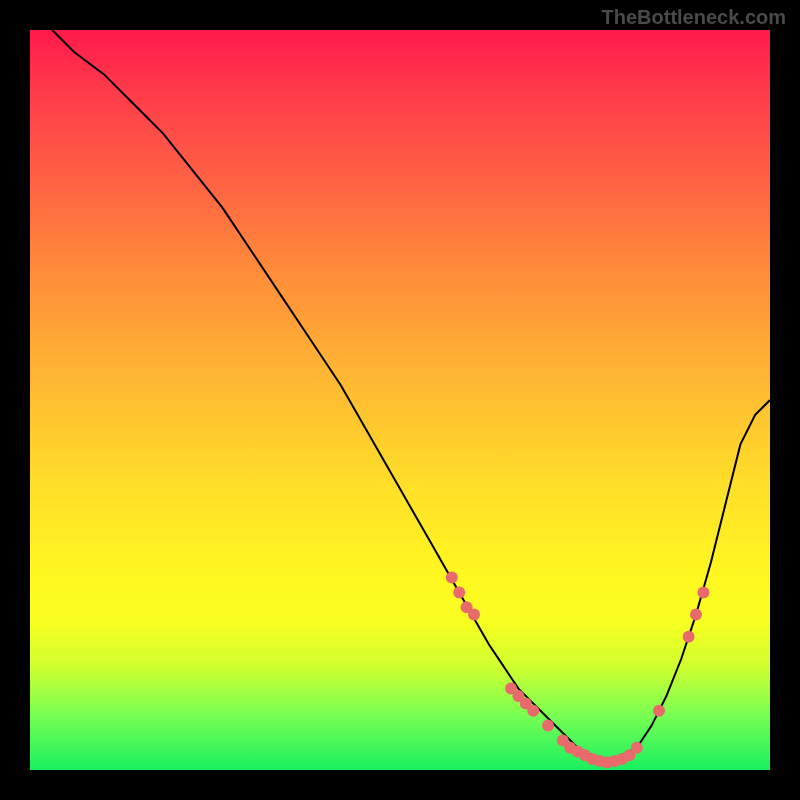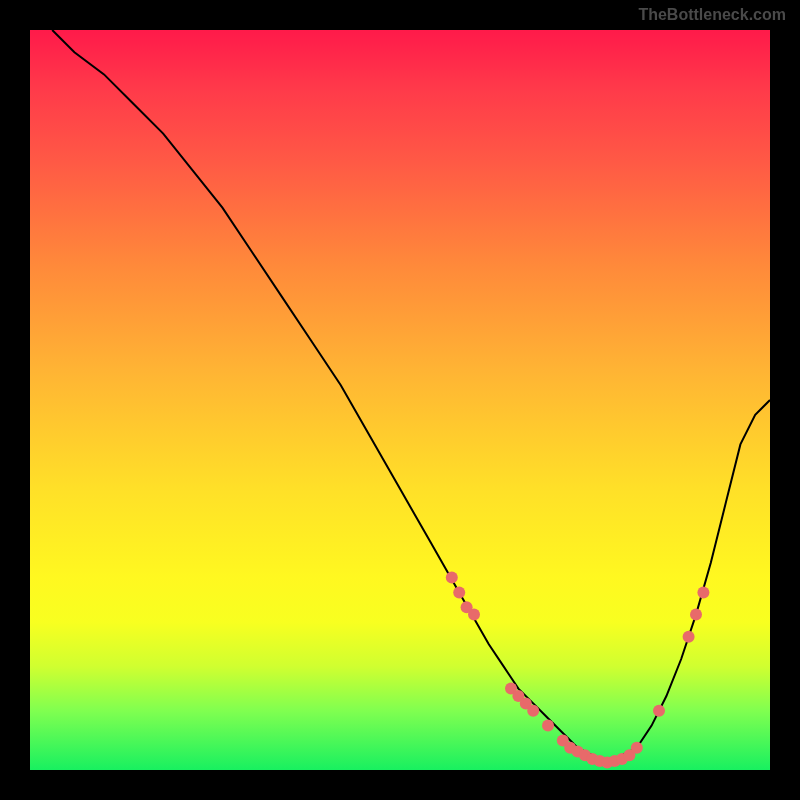--- a/index.html
+++ b/index.html
@@ -8,21 +8,21 @@
     height: 800px;
     background: #000;
     position: relative;
     font-family: Arial, sans-serif;
   }
   .watermark {
     position: absolute;
     top: 6px;
     right: 14px;
     color: #4a4a4a;
-    font-size: 16px;
+    font-size: 20px;
     font-weight: bold;
     z-index: 10;
   }
   .plot {
     position: absolute;
     left: 30px;
     top: 30px;
     width: 740px;
     height: 740px;
     background: linear-gradient(to bottom,

